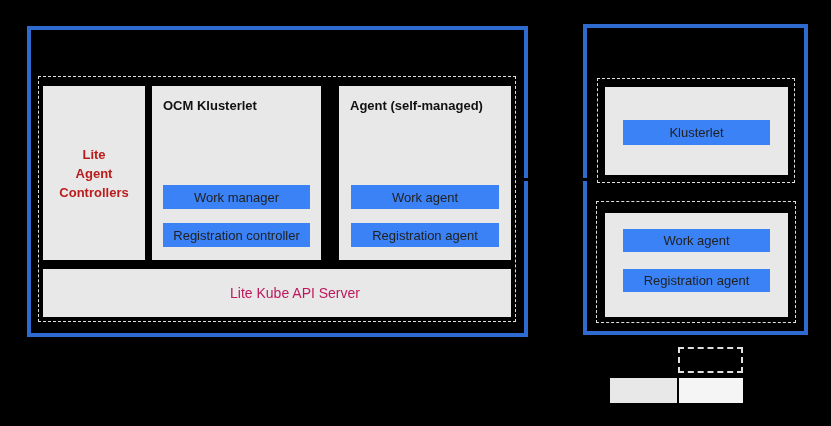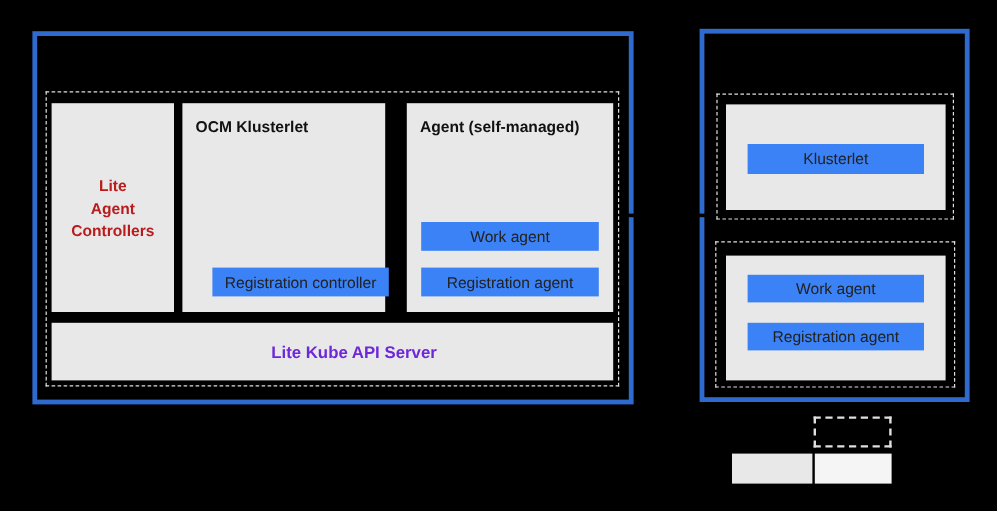--- a/index.html
+++ b/index.html
@@ -47,22 +47,22 @@
     font-weight: bold;
     line-height: 19px;
     color: #b91c1c;
     text-align: center;
   }
   .api-bar {
     display: flex;
     align-items: center;
     justify-content: center;
     font-size: 14px;
-    font-weight: bold;
-    color: #6d28d9;
+    font-weight: normal;
+    color: #be185d;
     padding-left: 36px;
   }
   .legend-dashed { border: 2px dashed #e0e0e0; background: transparent; }
   .legend-swatch-gray  { background: #e8e8e8; }
   .legend-swatch-light { background: #f5f5f5; }
   .notch { background: #000; }
 </style>
 </head>
 <body>
 
@@ -75,21 +75,22 @@
       <div class="abs panel" style="left:4px; top:9px; width:102px; height:174px;">
         <div class="lkc-text">
           <div>Lite</div>
           <div>Agent</div>
           <div>Controllers</div>
         </div>
       </div>
 
       <div class="abs panel" style="left:113px; top:9px; width:169px; height:174px;">
         <div class="panel-title">OCM Klusterlet</div>
-        <div class="abs chip" style="left:25px; top:137px; width:147px; height:24px;text-align:center;">Registration controller</div>
+        <div class="abs chip" style="left:11px; top:99px; width:147px; height:24px;">Work manager</div>
+        <div class="abs chip" style="left:11px; top:137px; width:147px; height:24px;text-align:center;">Registration controller</div>
       </div>
 
       <div class="abs panel" style="left:300px; top:9px; width:172px; height:174px;">
         <div class="panel-title">Agent (self-managed)</div>
         <div class="abs chip" style="left:12px; top:99px; width:148px; height:24px;">Work agent</div>
         <div class="abs chip" style="left:12px; top:137px; width:148px; height:24px;">Registration agent</div>
       </div>
 
       <div class="abs panel api-bar" style="left:4px; top:192px; width:468px; height:48px;">Lite Kube API Server</div>
     </div>

